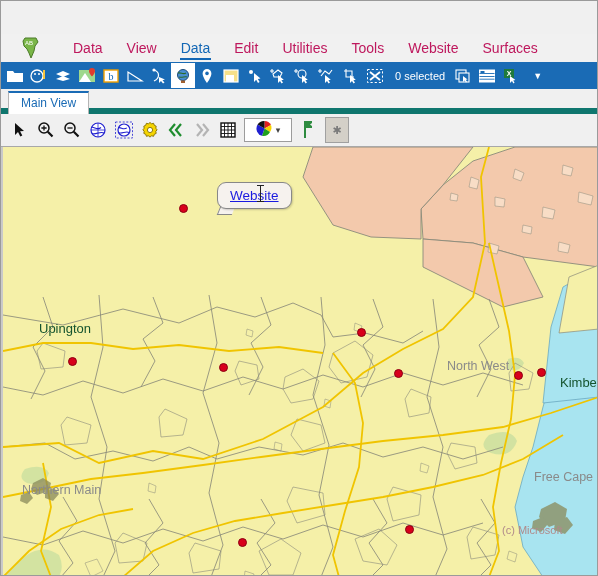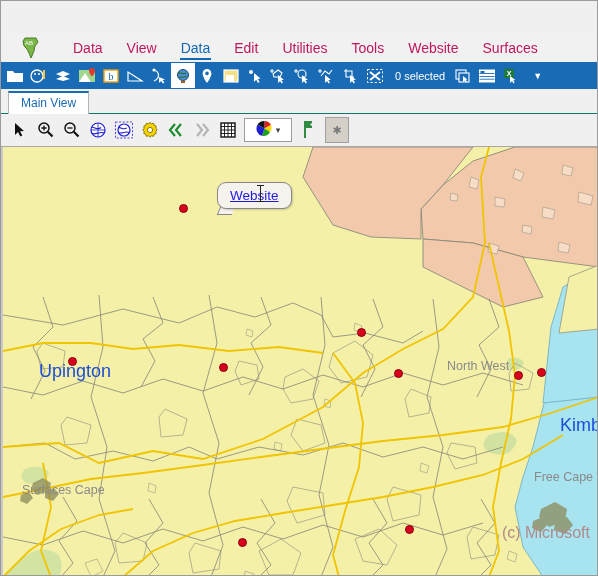--- a/index.html
+++ b/index.html
@@ -121,21 +121,21 @@
     cursor: pointer;
   }
 
   
   .tabstrip {
     position: absolute;
     left: 0; top: 88px;
     width: 598px;
     height: 25px;
     background: #f0f0f0;
-    border-bottom: 1px solid #0f766e;
+    border-bottom: 6px solid #0f766e;
     box-sizing: border-box;
   }
   .tab {
     position: absolute;
     left: 7px; top: 2px;
     padding: 3px 12px 4px 12px;
     font-size: 12px;
     color: #1a6bb5;
     background: #ffffff;
     border: 1px solid #b4b4b4;
@@ -210,27 +210,26 @@
   .map-svg { display: block; }
 
   .maplabel {
     position: absolute;
     font-size: 12.5px;
     color: #8a8a8a;
     white-space: nowrap;
     pointer-events: none;
   }
   .maplabel.dark {
-    color: #1d4ed8;
-    font-size: 18px;
-    margin-top: 40px;
+    color: #14532d;
+    font-size: 13px;
   }
   .maplabel.copy {
     color: #b08a8a;
-    font-size: 16px;
+    font-size: 11px;
   }
 
   
   .callout {
     position: absolute;
     left: 216px; top: 181px;
     background: #f6f2ee;
     border: 1px solid #888888;
     border-radius: 9px;
     padding: 3px 12px 4px 12px;
@@ -622,21 +621,21 @@
         <path d="M538 362 l14 -7 12 7 -2 12 -16 6 -10 -10z"></path>
         <path d="M552 374 l12 -4 6 8 -8 9 -11 -4z"></path>
         <path d="M530 374 l10 -4 5 7 -7 8 -9 -4z"></path>
       </g>
     </svg>
 
     <div class="maplabel" style="left:444px; top:212px;">North West</div>
     <div class="maplabel dark" style="left:36px; top:174px;">Upington</div>
     <div class="maplabel dark" style="left:557px; top:228px;">Kimbe</div>
     <div class="maplabel" style="left:531px; top:323px;">Free Cape</div>
-    <div class="maplabel" style="left:19px; top:336px;">Surfaces Cape</div>
+    <div class="maplabel" style="left:19px; top:336px;">Northern Main</div>
     <div class="maplabel copy" style="left:499px; top:377px;">(c) Microsoft</div>
 
     <div class="reddot" style="left:176px; top:57px;"></div>
     <div class="reddot" style="left:65px;  top:210px;"></div>
     <div class="reddot" style="left:216px; top:216px;"></div>
     <div class="reddot" style="left:354px; top:181px;"></div>
     <div class="reddot" style="left:391px; top:222px;"></div>
     <div class="reddot" style="left:534px; top:221px;"></div>
     <div class="reddot" style="left:511px; top:224px;"></div>
     <div class="reddot" style="left:235px; top:391px;"></div>

